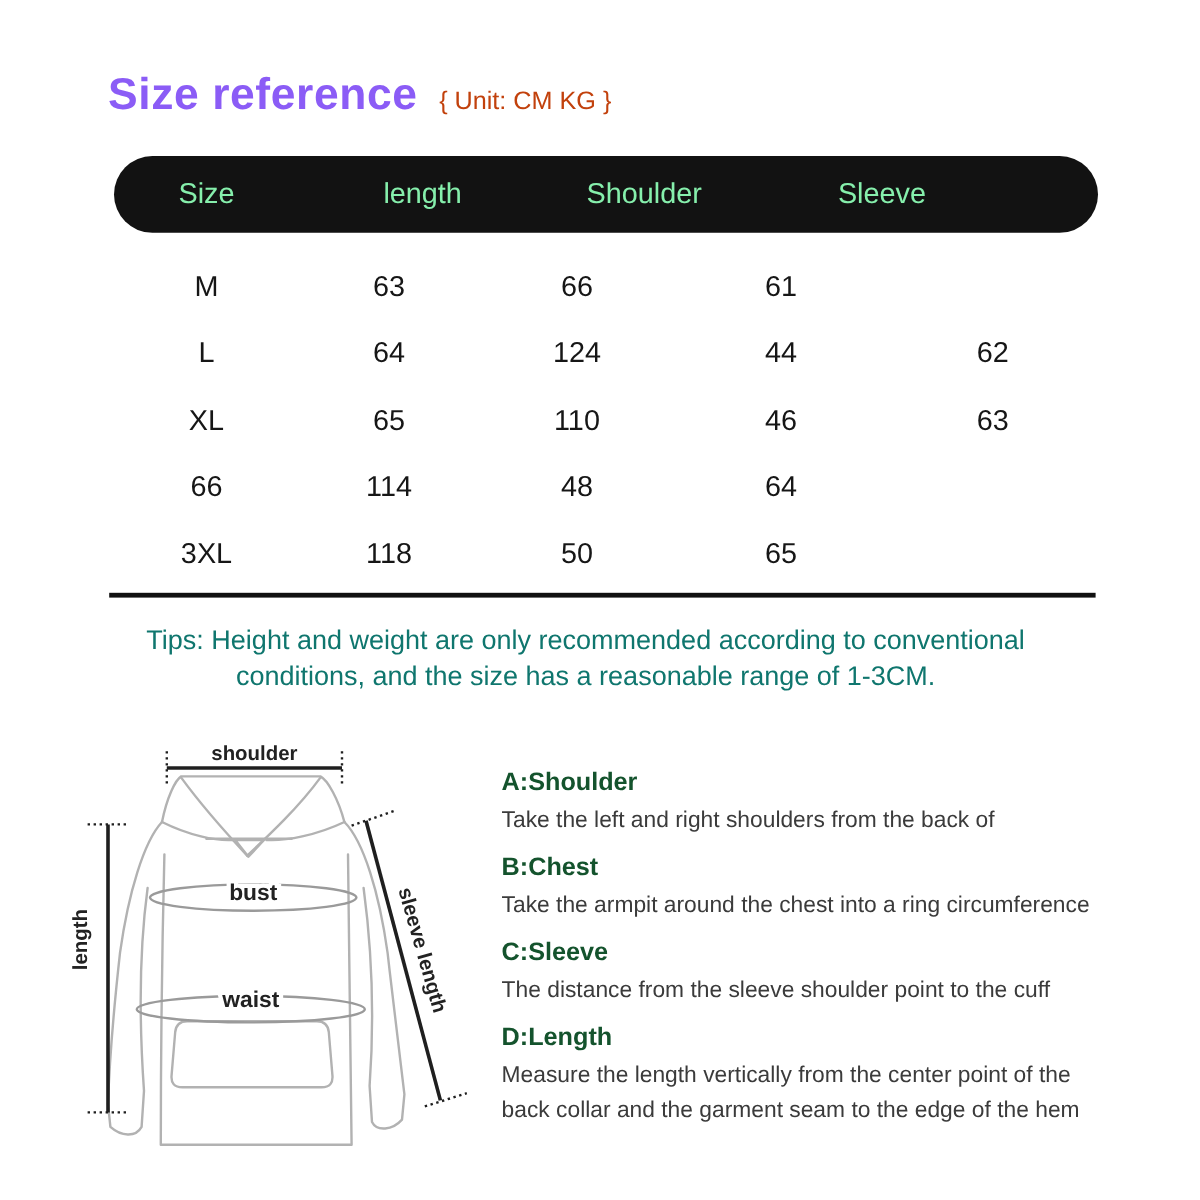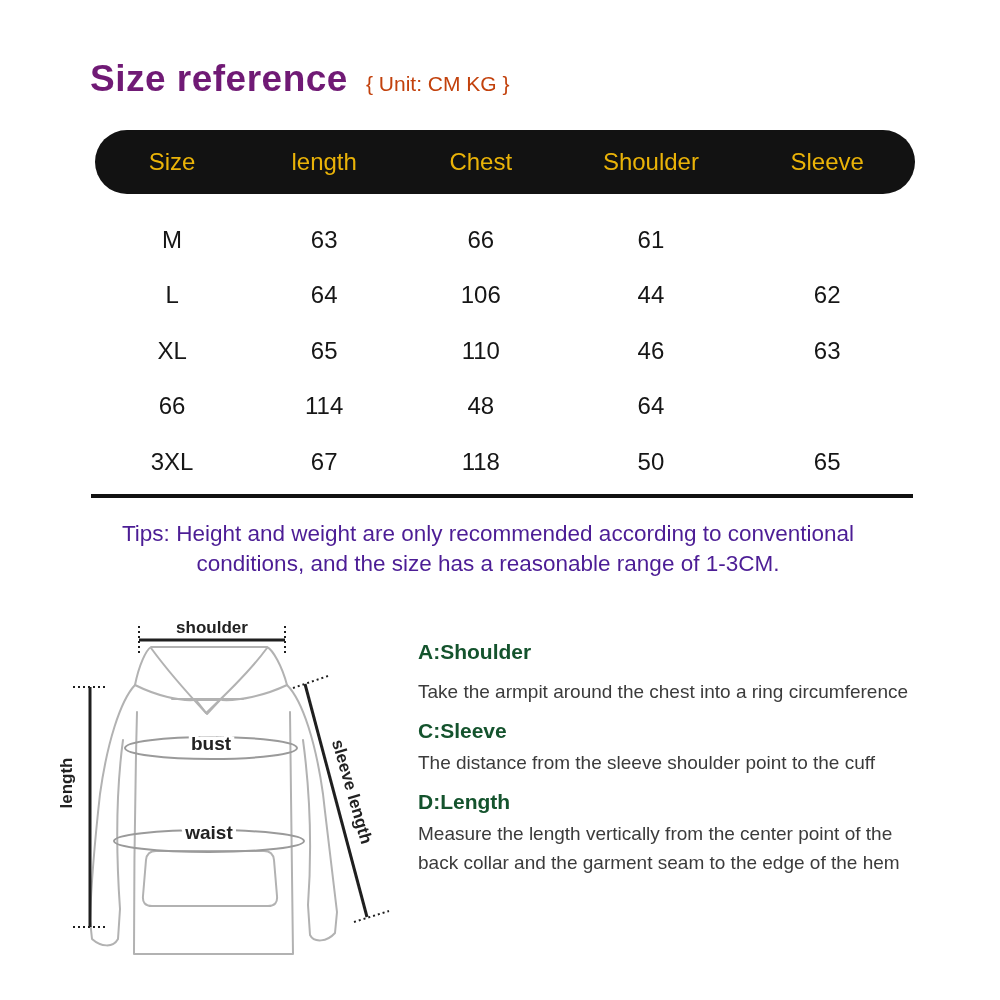--- a/index.html
+++ b/index.html
@@ -20,43 +20,44 @@
     top: 58px;
     display: flex;
     align-items: baseline;
     gap: 18px;
     white-space: nowrap;
   }
   .title-main {
     font-size: 37px;
     font-weight: bold;
     letter-spacing: 0.5px;
-    color: #701a75;
+    color: #8b5cf6;
   }
   .title-unit {
     font-size: 21px;
     font-weight: 400;
     color: #c2410c;
   }
   
   .size-table {
     position: absolute;
     left: 95px;
     top: 130px;
     width: 820px;
   }
   .table-head {
     display: grid;
     grid-template-columns: 18.8% 18.3% 19.9% 21.6% 21.4%;
     align-items: center;
     height: 64px;
     background: #121212;
     border-radius: 32px;
-    color: #eab308;
+    color: #86efac;
     font-size: 24px;
+    gap: 28px;
   }
   .table-head .cell { text-align: center; }
   .table-body { padding-top: 18px; }
   .table-row {
     display: grid;
     grid-template-columns: 18.8% 18.3% 19.9% 21.6% 21.4%;
     align-items: center;
     height: 55.5px;
     font-size: 24px;
     color: #161616;
@@ -72,21 +73,21 @@
     background: #111111;
   }
   .tips {
     position: absolute;
     left: 0;
     top: 519px;
     width: 976px;
     text-align: center;
     font-size: 22.5px;
     line-height: 30px;
-    color: #4c1d95;
+    color: #0f766e;
   }
   
   .diagram {
     position: absolute;
     left: 42px;
     top: 602px;
     width: 362px;
     height: 362px;
   }
   .diagram svg { display: block; }
@@ -121,54 +122,52 @@
 
   <div class="title-row">
     <span class="title-main">Size reference</span>
     <span class="title-unit">{ Unit: CM KG }</span>
   </div>
 
   <div class="size-table">
     <div class="table-head">
       <div class="cell">Size</div>
       <div class="cell">length</div>
-      <div class="cell">Chest</div>
       <div class="cell">Shoulder</div>
       <div class="cell">Sleeve</div>
     </div>
     <div class="table-body">
       <div class="table-row">
         <div class="cell">M</div>
         <div class="cell">63</div>
         <div class="cell">66</div>
         <div class="cell">61</div>
       </div>
       <div class="table-row">
         <div class="cell">L</div>
         <div class="cell">64</div>
-        <div class="cell">106</div>
+        <div class="cell">124</div>
         <div class="cell">44</div>
         <div class="cell">62</div>
       </div>
       <div class="table-row">
         <div class="cell">XL</div>
         <div class="cell">65</div>
         <div class="cell">110</div>
         <div class="cell">46</div>
         <div class="cell">63</div>
       </div>
       <div class="table-row">
         <div class="cell">66</div>
         <div class="cell">114</div>
         <div class="cell">48</div>
         <div class="cell">64</div>
       </div>
       <div class="table-row">
         <div class="cell">3XL</div>
-        <div class="cell">67</div>
         <div class="cell">118</div>
         <div class="cell">50</div>
         <div class="cell">65</div>
       </div>
     </div>
   </div>
 
   <div class="divider"></div>
 
   <div class="tips">
@@ -221,22 +220,24 @@
       <text x="26" y="181" font-size="17" text-anchor="middle" dominant-baseline="middle" transform="rotate(-90 26 181)">length</text>
       <text x="309" y="190" font-size="17" text-anchor="middle" dominant-baseline="middle" transform="rotate(74 309 190)">sleeve length</text>
       <text x="169" y="143" font-size="19" text-anchor="middle" dominant-baseline="middle" paint-order="stroke" stroke="#ffffff" stroke-width="7">bust</text>
       <text x="167" y="232" font-size="19" text-anchor="middle" dominant-baseline="middle" paint-order="stroke" stroke="#ffffff" stroke-width="7">waist</text>
     </svg>
   </div>
 
   <div class="guide">
     <div class="guide-item">
       <div class="guide-heading">A:Shoulder</div>
-    </div>
-    <div class="guide-item">
+      <div class="guide-line">Take the left and right shoulders from the back of</div>
+    </div>
+    <div class="guide-item">
+      <div class="guide-heading">B:Chest</div>
       <div class="guide-line">Take the armpit around the chest into a ring circumference</div>
     </div>
     <div class="guide-item">
       <div class="guide-heading">C:Sleeve</div>
       <div class="guide-line">The distance from the sleeve shoulder point to the cuff</div>
     </div>
     <div class="guide-item">
       <div class="guide-heading">D:Length</div>
       <div class="guide-line">Measure the length vertically from the center point of the</div>
       <div class="guide-line">back collar and the garment seam to the edge of the hem</div>

